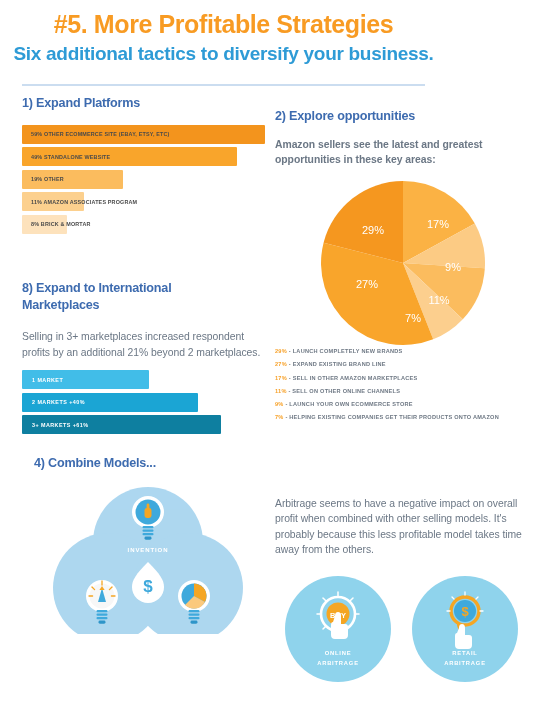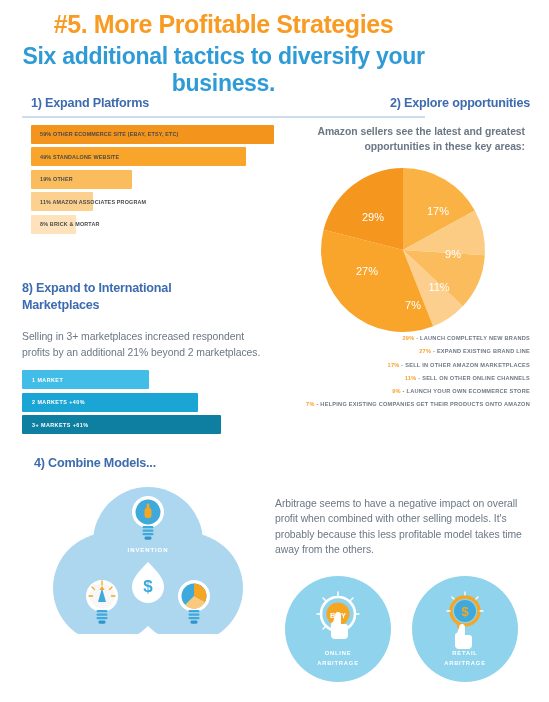--- a/index.html
+++ b/index.html
@@ -12,21 +12,21 @@
   }
   .page { position: relative; width: 447px; height: 702px; }
 
   
   .header { padding-top: 10px; text-align: center; }
   .header h1 {
     font-size: 25px; font-weight: bold; color: #F89B23;
     letter-spacing: -0.4px; line-height: 1.15;
   }
   .header h2 {
-    font-size: 23px; font-weight: bold; color: #2E9BD6;
+    font-size: 19px; font-weight: bold; color: #2E9BD6;
     letter-spacing: -0.3px; margin-top: 4px;
   }
   .divider {
     height: 2px; background: #CBDDF0;
     margin: 19px 22px 0 22px;
   }
 
   
   .col-left  { position: absolute; left: 22px;  width: 243px; }
   .col-right { position: absolute; left: 275px; width: 255px; }
@@ -104,21 +104,21 @@
 <body>
 
 <div class="page">
 
   <div class="header">
     <h1>#5. More Profitable Strategies</h1>
     <h2>Six additional tactics to diversify your business.</h2>
   </div>
   <div class="divider"></div>
 
-  <div class="col-left" style="top:95px;margin-left:9px;">
+  <div class="col-left" style="top:95px;">
     <div class="sec-title">1) Expand Platforms</div>
     <div class="obar-wrap">
       <div class="obar-row">
         <div class="obar" style="width:243px;background:#F3941D;">
           <span class="obar-label">59% OTHER ECOMMERCE SITE (EBAY, ETSY, ETC)</span>
         </div>
       </div>
       <div class="obar-row">
         <div class="obar" style="width:215px;background:#F9A52B;">
           <span class="obar-label">49% STANDALONE WEBSITE</span>
@@ -217,21 +217,21 @@
           <path d="M172 112 L183 118 A12.5 12.5 0 0 1 163 121 Z" fill="#FBC97D"></path>
           <rect x="166.5" y="126" width="11" height="2.3" rx="1" fill="#3FA9DC"></rect>
           <rect x="166.5" y="129.5" width="11" height="2.3" rx="1" fill="#3FA9DC"></rect>
           <rect x="166.5" y="133" width="11" height="2.3" rx="1" fill="#3FA9DC"></rect>
           <rect x="168.5" y="136.5" width="7" height="3.2" rx="1.4" fill="#2E95C9"></rect>
         </g>
       </svg>
     </div>
   </div>
 
-  <div class="col-right" style="top:95px;text-align:right;">
+  <div class="col-right" style="top:108px;">
     <div class="sec-title">2) Explore opportunities</div>
     <div class="body-text" style="margin-top:12px;width:250px;font-weight:bold;">Amazon sellers see the latest and greatest opportunities in these key areas:</div>
 
     <div class="pie-box">
       <svg class="pie-svg" width="186" height="168" viewBox="0 0 186 168">
         <g transform="translate(93,84)">
 
           <path d="M0 0 L0 -82 A82 82 0 0 1 71.85 -39.5 Z" fill="#FBB244"></path>
 
           <path d="M0 0 L71.85 -39.5 A82 82 0 0 1 81.84 5.14 Z" fill="#FCCB84"></path>

